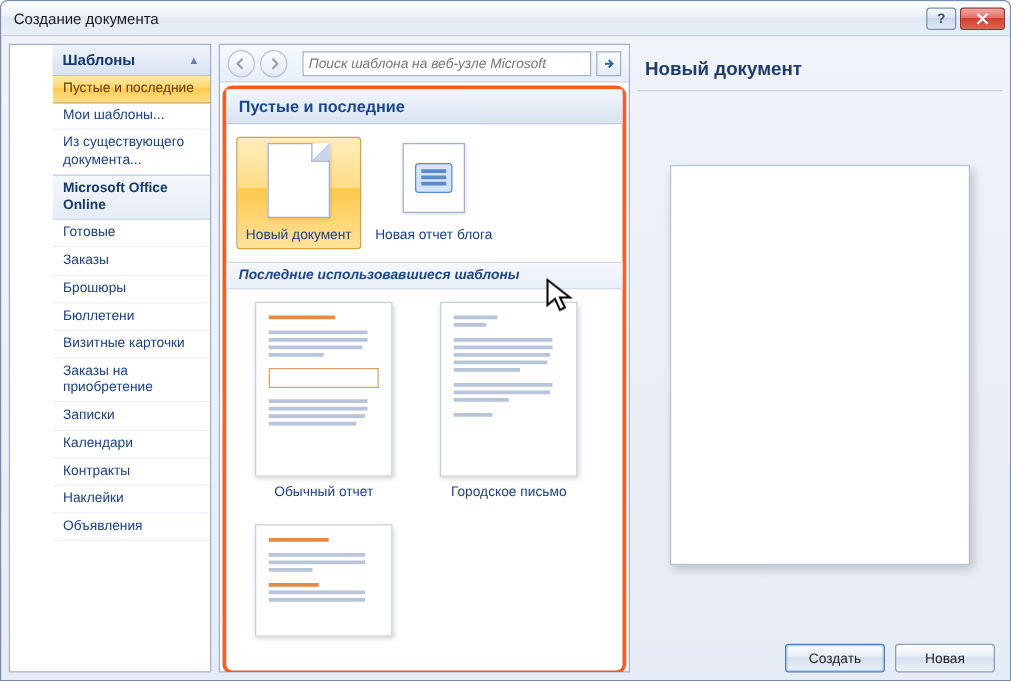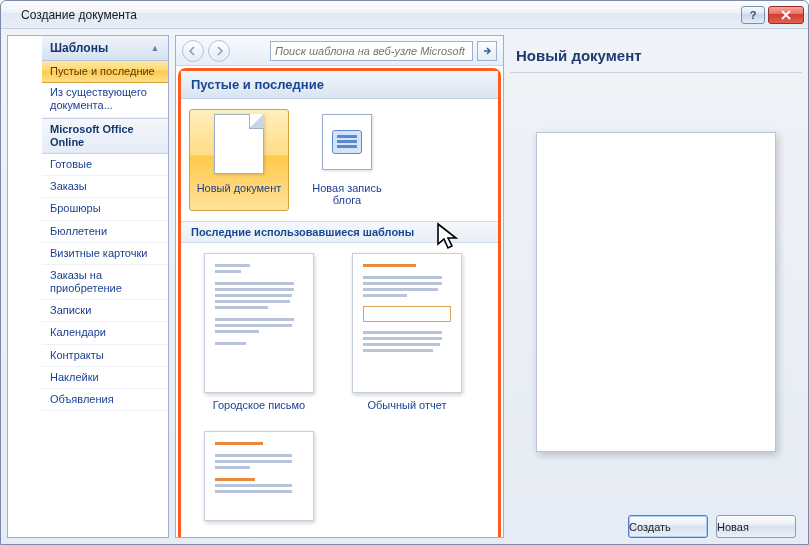--- a/index.html
+++ b/index.html
@@ -11,21 +11,21 @@
     border-radius: 6px 6px 0 0;
     position: relative;
     display: flex; flex-direction: column;
     overflow: hidden;
   }
   .titlebar {
     height: 28px;
     background: linear-gradient(to bottom, #fdfdfe 0%, #eef2f8 45%, #e2e9f3 46%, #e8eef7 100%);
     border-bottom: 1px solid #c6cfde;
     display: flex; align-items: center; justify-content: space-between;
-    padding: 0 4px 0 20px;
+    padding: 0 4px 0 10px;
     border-radius: 6px 6px 0 0;
   }
   .titlebar .title { font-size: 12px; color: #1a1a1a; }
   .win-controls { display: flex; gap: 3px; }
   .win-btn {
     width: 24px; height: 18px;
     border: 1px solid #7790b6;
     border-radius: 3px;
     background: linear-gradient(to bottom, #f6f9fc 0%, #dbe5f2 45%, #c8d6eb 46%, #e4ecf6 100%);
     display: flex; align-items: center; justify-content: center;
@@ -97,21 +97,21 @@
   .nav-btn {
     width: 22px; height: 22px; border-radius: 50%;
     border: 1px solid #b4c3da;
     background: linear-gradient(to bottom, #fdfefe, #e3ebf5);
     display: flex; align-items: center; justify-content: center;
     color: #8a9bb8; font-size: 11px;
   }
   .search-box {
     flex: 1; height: 20px; border: 1px solid #9db0cd;
     background: #fff; display: flex; align-items: center;
-    margin-left: 36px;
+    margin-left: 8px;
     justify-content: flex-end;
   }
   .search-box input {
     flex: 1; border: none; outline: none; font-size: 11px;
     padding: 0 4px; color: #777; font-style: italic;
   }
   .go-btn {
     width: 20px; height: 20px; border: 1px solid #9db0cd;
     background: linear-gradient(to bottom, #fdfefe, #e3ebf5);
     display: flex; align-items: center; justify-content: center;
@@ -131,21 +131,21 @@
     background: linear-gradient(to bottom, #f2f6fc, #d9e4f2);
     border-bottom: 1px solid #c2d0e4;
     padding: 6px 10px;
     font-size: 13px; font-weight: bold; color: #1a4590;
   }
   .pane-section-label {
     background: linear-gradient(to bottom, #f5f8fc, #e8eff8);
     border-top: 1px solid #d2dcec;
     border-bottom: 1px solid #d2dcec;
     padding: 4px 10px;
-    font-size: 11px; font-weight: bold; color: #1a4590;
+    font-size: 11px; font-weight: bold; color: #1a4590; font-style: italic;
   }
   .tile-row {
     display: flex; gap: 8px; padding: 10px 8px; flex-wrap: wrap;
   }
   .tile {
     width: 100px; text-align: center;
     font-size: 11px; color: #1a4091;
     border: 1px solid transparent;
     padding: 4px 2px; border-radius: 3px;
   }
@@ -225,21 +225,21 @@
   .bottom-bar {
     display: flex; justify-content: flex-end; gap: 8px;
     padding: 8px 6px 0;
   }
   .dlg-btn {
     min-width: 80px; height: 23px;
     border: 1px solid #8b9db9;
     border-radius: 3px;
     background: linear-gradient(to bottom, #fefefe, #e7edf6 45%, #d6e0ef 46%, #eaf0f8);
     font-size: 11px; color: #222;
-    display: flex; align-items: center; 
+    display: flex; align-items: center; justify-content: center;
   }
   .dlg-btn.primary {
     border-color: #4f7ebf;
     box-shadow: 0 0 0 1px #a8cffb inset;
   }
   
   .main-body::-webkit-scrollbar { width: 16px; }
   .main-body::-webkit-scrollbar-track { background: #eef2f8; }
   .main-body::-webkit-scrollbar-thumb { background: #c2d0e5; border: 1px solid #9db0cd; }
 </style>
@@ -262,20 +262,21 @@
 
   <div class="content">
 
     <div class="sidebar">
       <div class="sidebar-header">
         <span>Шаблоны</span>
         <span class="chev">▲</span>
       </div>
       <div class="sidebar-list">
         <div class="sidebar-item selected"><span>Пустые и последние</span></div>
+        <div class="sidebar-item"><span>Мои шаблоны...</span></div>
         <div class="sidebar-item"><span>Из существующего документа...</span></div>
         <div class="sidebar-item category"><span>Microsoft Office Online</span></div>
         <div class="sidebar-item"><span>Готовые</span></div>
         <div class="sidebar-item"><span>Заказы</span></div>
         <div class="sidebar-item"><span>Брошюры</span></div>
         <div class="sidebar-item"><span>Бюллетени</span></div>
         <div class="sidebar-item"><span>Визитные карточки</span></div>
         <div class="sidebar-item"><span>Заказы на приобретение</span></div>
         <div class="sidebar-item"><span>Записки</span></div>
         <div class="sidebar-item"><span>Календари</span></div>
@@ -317,58 +318,58 @@
                 <div class="page-icon"></div>
               </div>
               <span>Новый документ</span>
             </div>
             <div class="tile">
               <div class="tile-icon">
                 <div class="blog-icon">
                     <div class="blog-inner"></div>
                   </div>
               </div>
-              <span>Новая запись блога</span>
+              <span>Новая отчет блога</span>
             </div>
           </div>
 
           <div class="pane-section-label">Последние использовавшиеся шаблоны</div>
 
           <div class="tile-row">
-            <div class="template-tile">
-              <div class="thumb">
-                <div class="bar" style="width:40%"></div>
-                <div class="bar" style="width:30%"></div>
-                <div class="bar sp" style="width:90%"></div>
-                <div class="bar" style="width:90%"></div>
-                <div class="bar" style="width:88%"></div>
-                <div class="bar" style="width:85%"></div>
-                <div class="bar" style="width:60%"></div>
-                <div class="bar sp" style="width:90%"></div>
-                <div class="bar" style="width:88%"></div>
-                <div class="bar" style="width:50%"></div>
-                <div class="bar sp" style="width:35%"></div>
-              </div>
-              <span>Городское письмо</span>
-            </div>
             <div class="template-tile">
               <div class="thumb">
                 <div class="bar orange" style="width:60%"></div>
                 <div class="bar sp" style="width:90%"></div>
                 <div class="bar" style="width:90%"></div>
                 <div class="bar" style="width:85%"></div>
                 <div class="bar" style="width:50%"></div>
                 <div class="block"></div>
                 <div class="bar sp" style="width:90%"></div>
                 <div class="bar" style="width:90%"></div>
                 <div class="bar" style="width:88%"></div>
                 <div class="bar" style="width:80%"></div>
               </div>
               <span>Обычный отчет</span>
             </div>
+            <div class="template-tile">
+              <div class="thumb">
+                <div class="bar" style="width:40%"></div>
+                <div class="bar" style="width:30%"></div>
+                <div class="bar sp" style="width:90%"></div>
+                <div class="bar" style="width:90%"></div>
+                <div class="bar" style="width:88%"></div>
+                <div class="bar" style="width:85%"></div>
+                <div class="bar" style="width:60%"></div>
+                <div class="bar sp" style="width:90%"></div>
+                <div class="bar" style="width:88%"></div>
+                <div class="bar" style="width:50%"></div>
+                <div class="bar sp" style="width:35%"></div>
+              </div>
+              <span>Городское письмо</span>
+            </div>
           </div>
 
           <div class="tile-row">
             <div class="template-tile">
               <div class="thumb" style="height:90px;">
                 <div class="bar orange" style="width:55%"></div>
                 <div class="bar sp" style="width:88%"></div>
                 <div class="bar" style="width:88%"></div>
                 <div class="bar" style="width:40%"></div>
                 <div class="bar orange sp" style="width:45%"></div>

